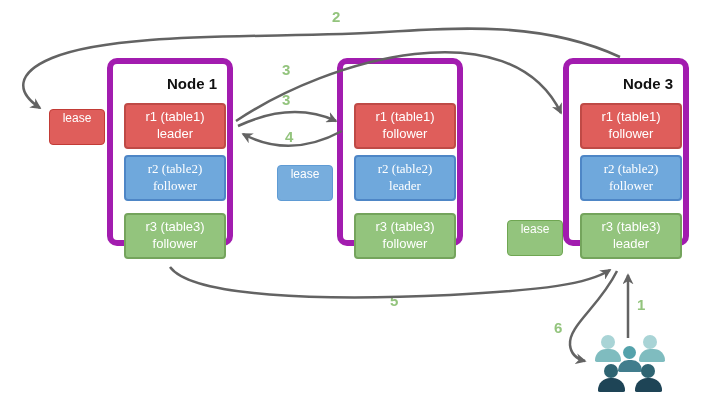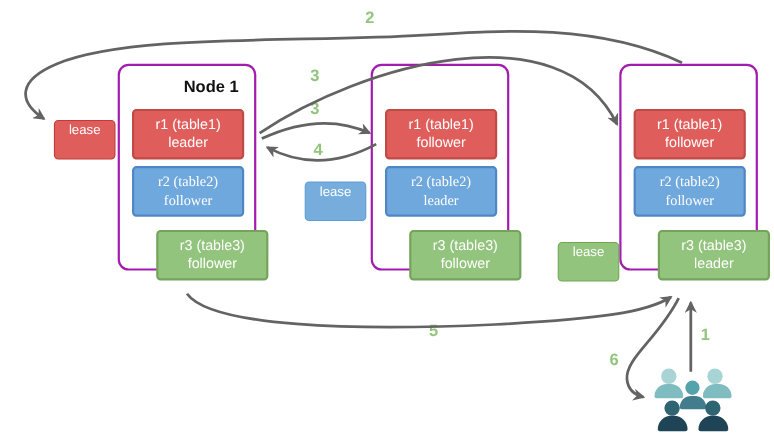--- a/index.html
+++ b/index.html
@@ -2,33 +2,33 @@
 <html><head>
 <meta charset="utf-8">
 <style>
   html,body{margin:0;padding:0;background:#ffffff;}
   .stage{
     position:relative;width:704px;height:405px;background:#ffffff;overflow:hidden;
     font-family:"Liberation Sans", sans-serif;
   }
   .node{
     position:absolute;top:58px;width:126px;height:188px;background:#ffffff;
-    border:2px solid #a21caf;border-radius:10px;box-sizing:border-box;z-index:2;padding-left:44px;
+    border:6px solid #a21caf;border-radius:10px;box-sizing:border-box;z-index:2;padding-left:44px;
   }
   .node-title{
     text-align:center;font-size:15px;font-weight:700;color:#111111;margin-top:11px;
   }
   .replica{
     position:absolute;left:11px;width:102px;height:46px;border-radius:4px;
     box-sizing:border-box;border:2px solid;color:#ffffff;font-size:13px;line-height:1.3;
     display:flex;flex-direction:column;align-items:center;justify-content:center;text-align:center;
   }
   .replica.red{background:#df5e5b;border-color:#bf4a46;}
   .replica.blue{background:#6fa8dc;border-color:#4e86c6;}
-  .replica.green{background:#93c47d;border-color:#74a45c;margin-left:22px;}
+  .replica.green{background:#93c47d;border-color:#74a45c;}
   .r1{top:39px;} .r2{top:91px;font-family:Liberation Serif, serif;} .r3{top:149px;}
   .lease{
     position:absolute;width:56px;height:36px;border-radius:4px;border:1.5px solid;
     box-sizing:border-box;color:#ffffff;font-size:12px;line-height:17px;text-align:center;z-index:3;
   }
   .lease.red{background:#df5e5b;border-color:#c23b36;left:49px;top:109px;}
   .lease.blue{background:#77addd;border-color:#5f9bd4;left:277px;top:165px;}
   .lease.green{background:#93c47d;border-color:#6fa652;left:507px;top:220px;}
   .step{
     position:absolute;font-size:15px;font-weight:700;color:#93c47d;z-index:4;
@@ -68,20 +68,21 @@
       <span>r2 (table2)</span>
       <span>leader</span>
     </div>
     <div class="replica green r3">
       <span>r3 (table3)</span>
       <span>follower</span>
     </div>
   </div>
 
   <div class="node" style="left:563px">
+    <div class="node-title">Node 3</div>
     <div class="replica red r1">
       <span>r1 (table1)</span>
       <span>follower</span>
     </div>
     <div class="replica blue r2">
       <span>r2 (table2)</span>
       <span>follower</span>
     </div>
     <div class="replica green r3">
       <span>r3 (table3)</span>

